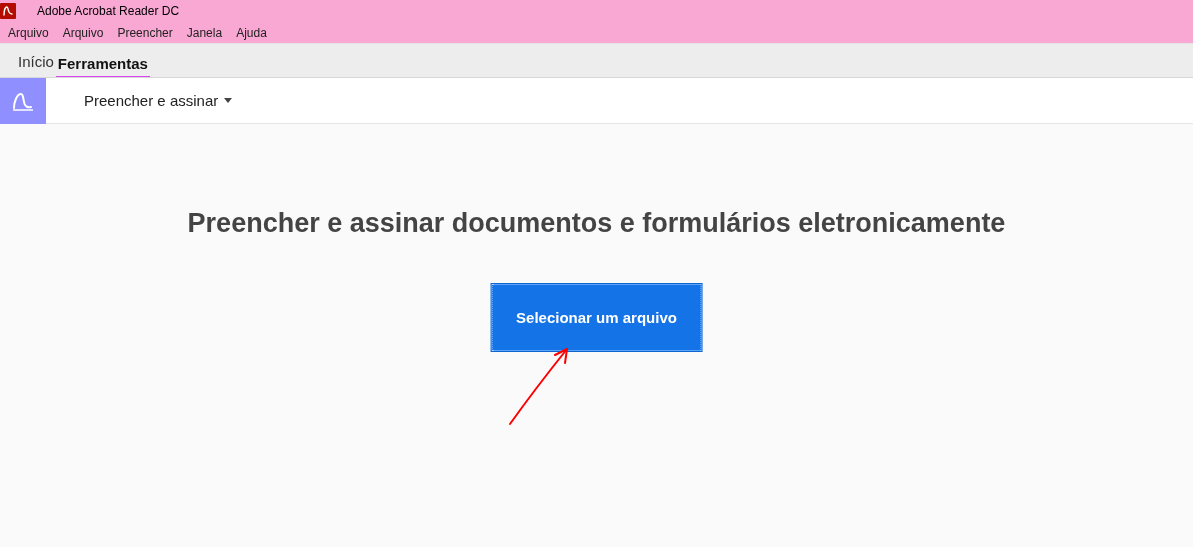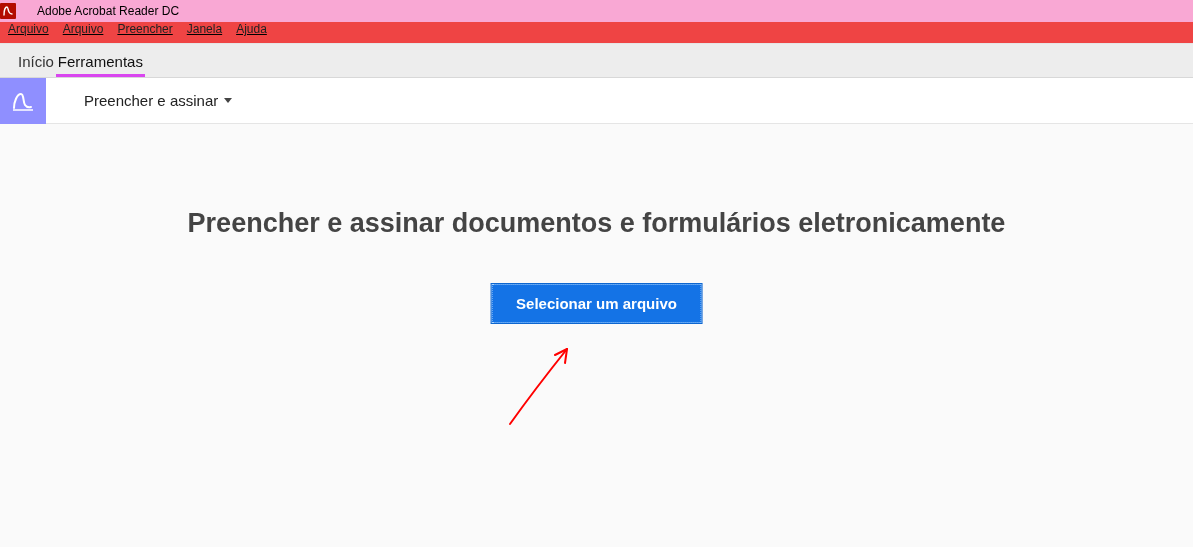--- a/index.html
+++ b/index.html
@@ -31,26 +31,26 @@
       justify-content: center;
       border-radius: 1px;
     }
     .app-icon svg { display: block; }
     .title-text {
       font-size: 12px;
       color: #000;
     }
     .menu-bar {
       display: flex;
+      align-items: center;
       height: 22px;
-      background: #ef4444;
+      background: #f9a8d4;
       padding-left: 8px;
       gap: 14px;
       border-bottom: 1px solid #e5e5e5;
-      text-decoration: underline;
     }
     .menu-item {
       font-size: 12px;
       color: #222;
       cursor: default;
     }
     .tabs-bar {
       display: flex;
       align-items: flex-end;
       height: 34px;
@@ -59,22 +59,22 @@
       padding-left: 16px;
     }
     .tab {
       font-size: 15px;
       color: #333;
       padding: 6px 2px 7px 2px;
       cursor: default;
     }
     .tab.active {
       color: #111;
-      font-weight: 400;
-      border-bottom: 3px solid #d946ef;
+      font-weight: 700;
+      border-bottom: 1px solid #d946ef;
       padding-bottom: 4px;
     }
     .tool-row {
       display: flex;
       align-items: center;
       height: 46px;
       background: #ffffff;
       border-bottom: 1px solid #e5e5e5;
       gap: 24px;
     }
@@ -120,21 +120,21 @@
     }
     .select-button {
       position: absolute;
       left: 50%;
       top: 160px;
       transform: translateX(-50%);
       background: #1473e6;
       color: #ffffff;
       font-size: 15px;
       font-weight: 600;
-      padding: 10px 24px;
+      padding: 24px 24px;
       border: 1px dotted #aad4ff;
       outline: 1px solid #0d66d0;
       cursor: pointer;
     }
     .annotation-arrow {
       position: absolute;
       left: 495px;
       top: 205px;
       pointer-events: none;
     }

